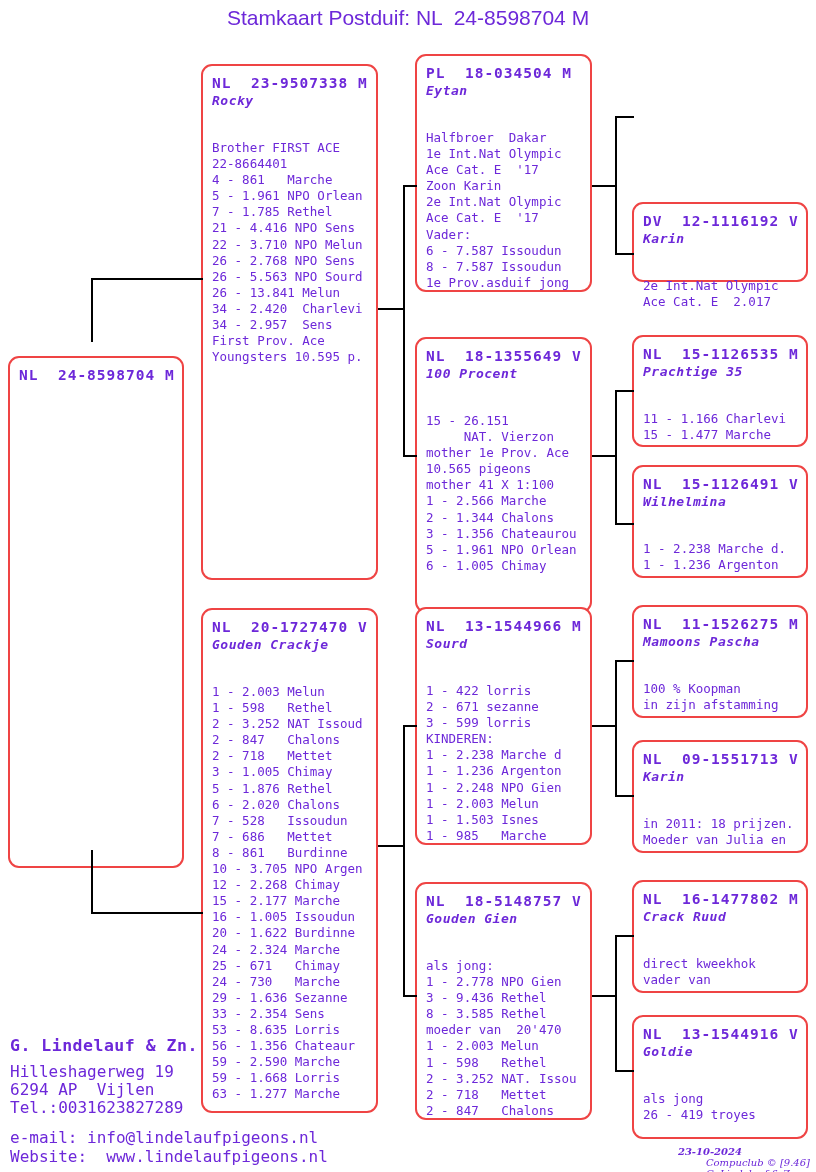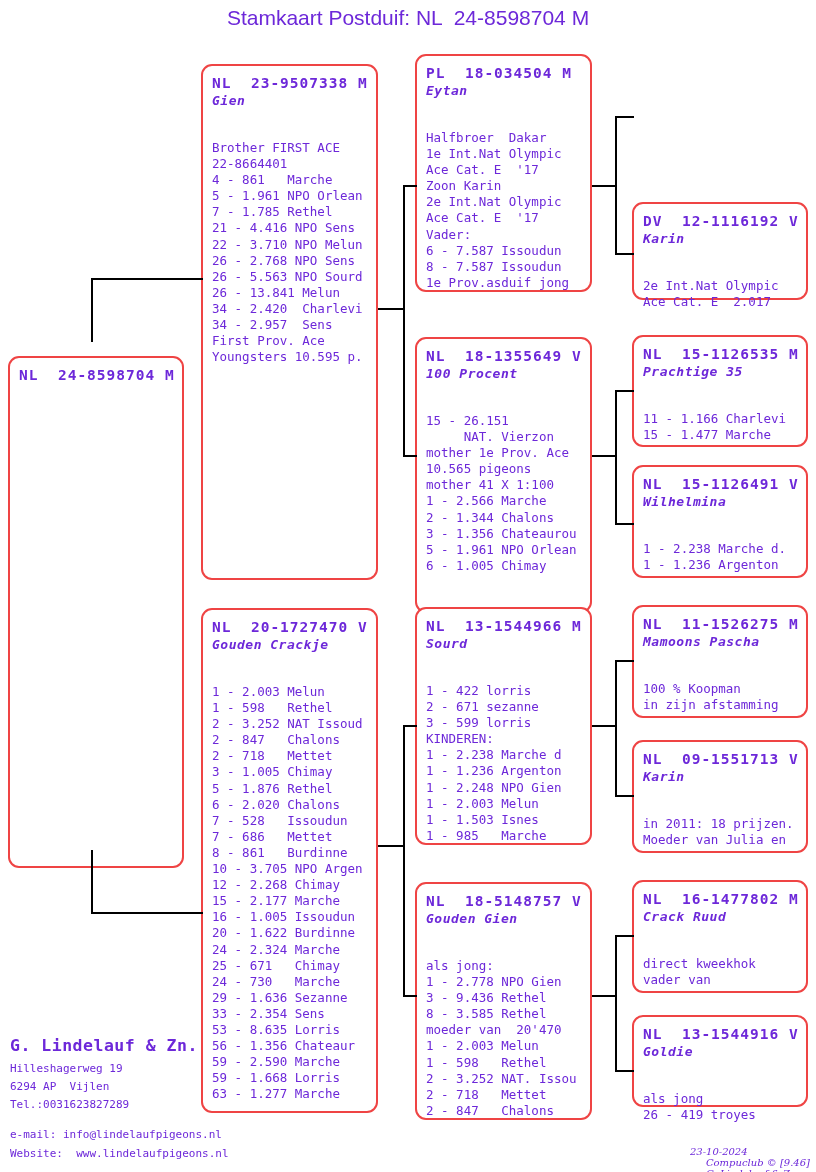--- a/index.html
+++ b/index.html
@@ -26,42 +26,42 @@
   .blines {
     position:absolute; top:74px; left:9px; right:2px; font-size:12.5px;
     line-height:16.1px; white-space:pre;
   }
   .lh { position:absolute; height:2px; background:#000; }
   .lv { position:absolute; width:2px; background:#000; }
   .contact-name {
     position:absolute; left:10px; top:1036px; font-weight:bold;
     font-size:16.5px; letter-spacing:0.5px; white-space:pre;
   }
-  .contact-line { position:absolute; left:10px; font-size:11px; white-space:pre; }
+  .contact-line { position:absolute; left:10px; font-size:16px; white-space:pre; }
   .footer {
     position:absolute; right:6px; top:1135px; font-family:"DejaVu Serif", serif;
     font-style:italic; font-size:10px; white-space:pre;
   }
-  .footer span { margin-left:16px; }
-  .footer span:first-child { margin-left:0; }
+  .footer span { margin-left:28px; }
+  .footer span:first-child { margin-left:0;font-weight:bold; }
 </style>
 </head>
 <body>
 
 <div class="page">
 
   <div class="title">Stamkaart Postduif: NL  24-8598704 M</div>
 
   <div class="box" style="left:8px;top:356px;width:176px;height:512px">
     <div class="ring">NL  24-8598704 M</div>
   </div>
 
   <div class="box" style="left:201px;top:64px;width:177px;height:516px">
     <div class="ring">NL  23-9507338 M</div>
-    <div class="pname">Gien</div>
+    <div class="pname">Rocky</div>
     <div class="blines">Brother FIRST ACE
 22-8664401
 4 - 861   Marche
 5 - 1.961 NPO Orlean
 7 - 1.785 Rethel
 21 - 4.416 NPO Sens
 22 - 3.710 NPO Melun
 26 - 2.768 NPO Sens
 26 - 5.563 NPO Sourd
 26 - 13.841 Melun
@@ -156,21 +156,21 @@
 8 - 3.585 Rethel
 moeder van  20'470
 1 - 2.003 Melun
 1 - 598   Rethel
 2 - 3.252 NAT. Issou
 2 - 718   Mettet
 2 - 847   Chalons</div>
   </div>
 
 
-  <div class="box" style="left:632px;top:202px;width:176px;height:98px">
+  <div class="box" style="left:632px;top:202px;width:176px;height:80px">
     <div class="ring">DV  12-1116192 V</div>
     <div class="pname">Karin</div>
     <div class="blines">2e Int.Nat Olympic
 Ace Cat. E  2.017</div>
   </div>
 
   <div class="box" style="left:632px;top:335px;width:176px;height:112px">
     <div class="ring">NL  15-1126535 M</div>
     <div class="pname">Prachtige 35</div>
     <div class="blines">11 - 1.166 Charlevi
@@ -198,21 +198,21 @@
 Moeder van Julia en</div>
   </div>
 
   <div class="box" style="left:632px;top:880px;width:176px;height:113px">
     <div class="ring">NL  16-1477802 M</div>
     <div class="pname">Crack Ruud</div>
     <div class="blines">direct kweekhok
 vader van</div>
   </div>
 
-  <div class="box" style="left:632px;top:1015px;width:176px;height:92px">
+  <div class="box" style="left:632px;top:1015px;width:176px;height:124px">
     <div class="ring">NL  13-1544916 V</div>
     <div class="pname">Goldie</div>
     <div class="blines">als jong
 26 - 419 troyes</div>
   </div>
 
   <div class="lv" style="left:91px;top:278px;height:64px"></div>
   <div class="lh" style="left:91px;top:278px;width:112px"></div>
   <div class="lv" style="left:91px;top:850px;height:64px"></div>
   <div class="lh" style="left:91px;top:912px;width:112px"></div>

